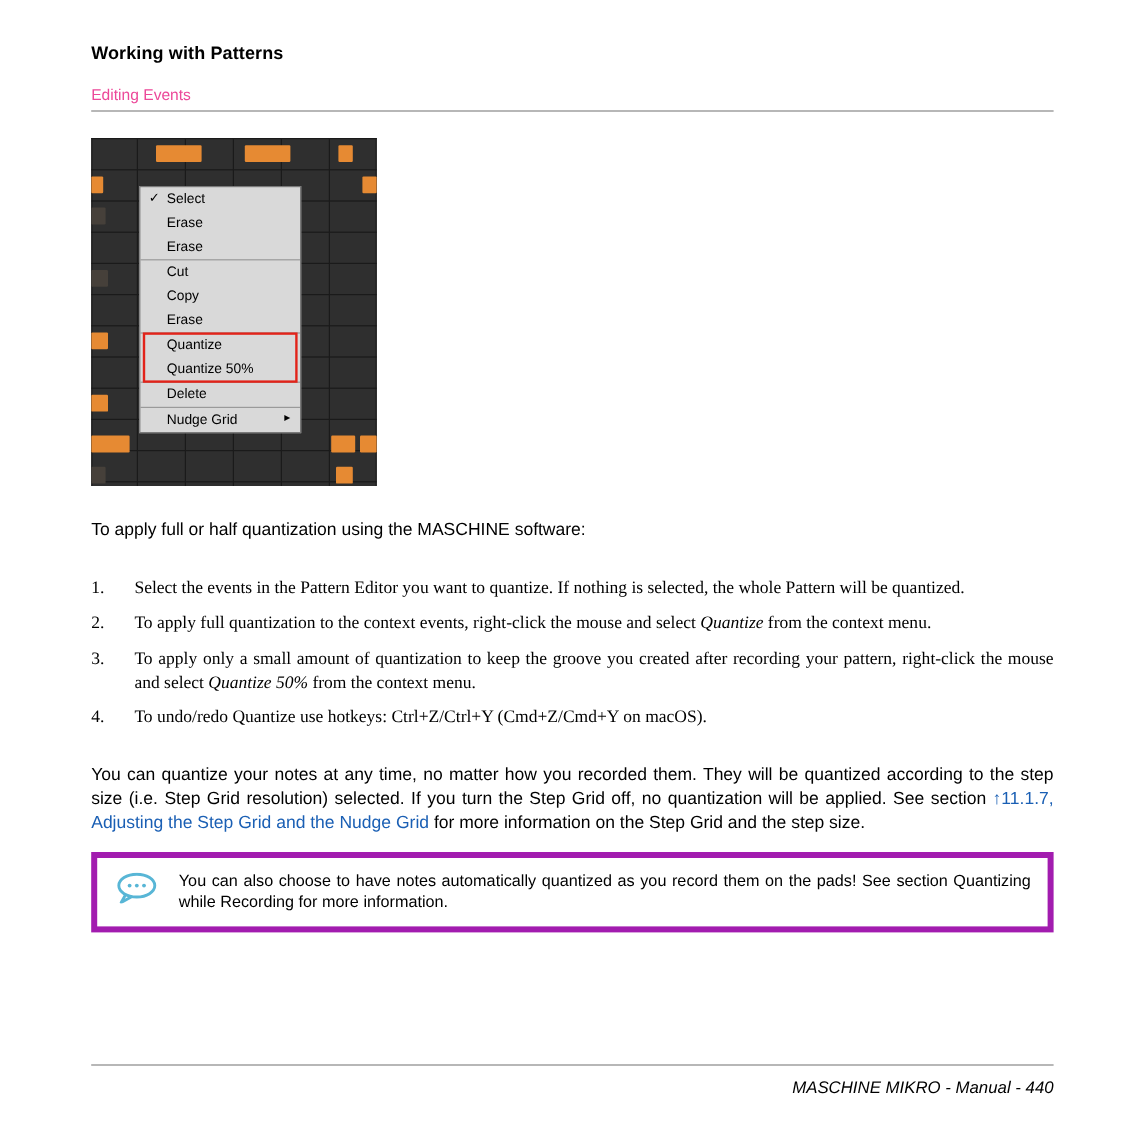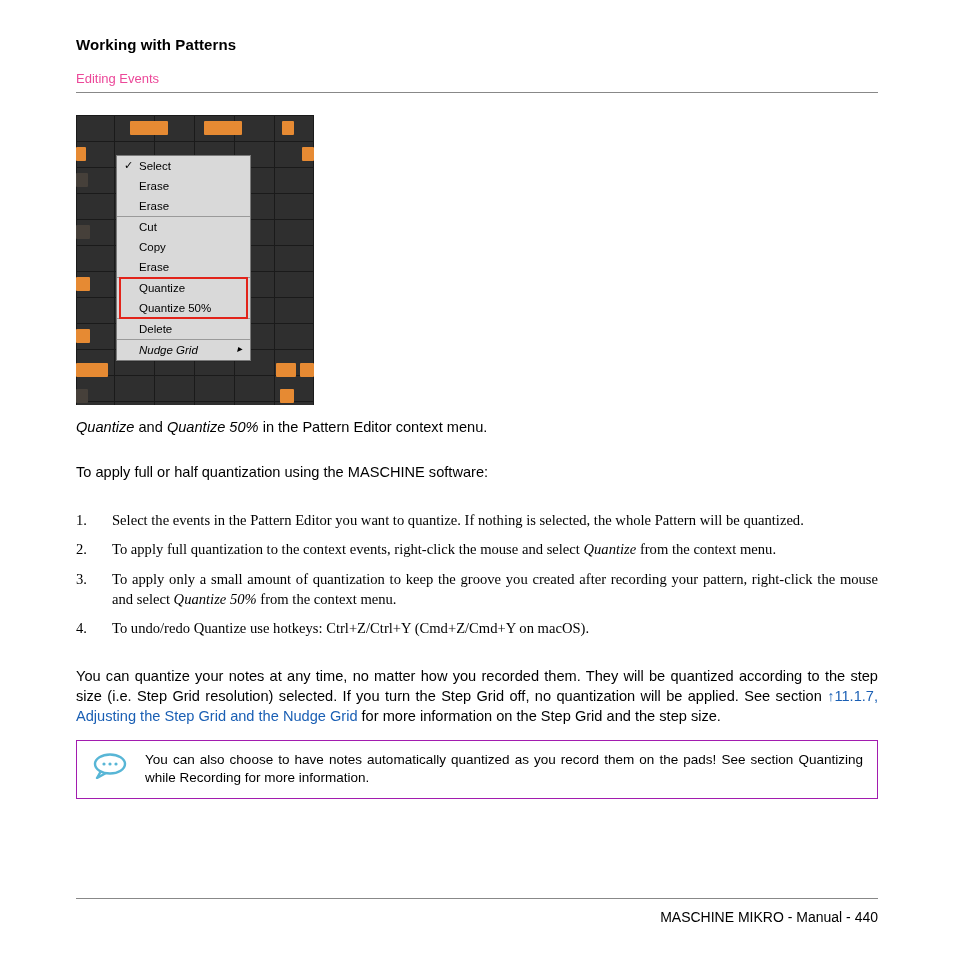--- a/index.html
+++ b/index.html
@@ -12,43 +12,43 @@
 
   .screenshot { width: 238px; height: 290px; background: #2f2f2f; position: relative; overflow: hidden; margin-bottom: 14px; padding-left: 23px; }
   .row-line { position: absolute; left: 0; right: 0; height: 1px; background: #1a1a1a; }
   .vline { position: absolute; top: 0; bottom: 0; width: 1px; background: #1a1a1a; }
   .blk { position: absolute; height: 14px; border-radius: 1px; }
   .o { background: #e68a33; }
   .d { background: #46403a; }
 
   .ctx-menu { position: absolute; top: 40px; left: 40px; width: 135px; background: #d9d9d9; border: 1px solid #7a7a7a; font-size: 11.5px; color: #000; box-shadow: 0 1px 0 rgba(0,0,0,0.1); }
   .ctx-sec { border-bottom: 1px solid #9a9a9a; }
-  .ctx-sec:last-child { border-bottom: none; font-style: italic; }
+  .ctx-sec:last-child { border-bottom: none; }
   .ctx-item { padding: 3px 10px 3px 22px; line-height: 14px; position: relative; cursor: default; }
   .ctx-item.sel::before { content: "✓"; position: absolute; left: 7px; top: 2px; font-size: 11px; }
   .ctx-item.sub::after { content: "▸"; position: absolute; right: 8px; top: 2px; font-size: 10px; }
   .highlight { position: absolute; border: 2px solid #e2231a; pointer-events: none; }
 
   .body-text { font-size: 14.6px; line-height: 1.35; text-align: justify; margin-top: 28px; }
   .caption { font-size: 14.6px; margin: 6px 0 12px 0; }
   .caption .i { font-style: italic; }
   .intro { margin-bottom: 10px; }
   ol.steps { list-style: none; counter-reset: step; margin-bottom: 20px; }
   ol.steps > li { counter-increment: step; position: relative; padding-left: 36px; margin-bottom: 10px; text-align: justify; font-family: Liberation Serif, serif; }
   ol.steps > li::before { content: counter(step) "."; position: absolute; left: 0; top: 0; }
   .i { font-style: italic; }
 
   .subhead { font-family: "Helvetica Neue Condensed", "Arial Narrow", Arial, sans-serif; font-stretch: condensed; font-weight: 700; font-size: 19px; letter-spacing: 0.2px; margin: 6px 0 8px 0; }
   .para { margin-bottom: 14px; }
   .link { color: #1a5fb4; cursor: pointer; }
 
-  .note { border: 1px solid #a21caf; padding: 10px 14px 10px 68px; position: relative; font-size: 13.5px; line-height: 1.35; text-align: justify; min-height: 48px; }
+  .note { border: 5px solid #a21caf; padding: 10px 14px 10px 68px; position: relative; font-size: 13.5px; line-height: 1.35; text-align: justify; min-height: 48px; }
   .note-icon { position: absolute; left: 16px; top: 12px; }
 
-  .footer { position: absolute; left: 76px; right: 76px; bottom: 29px; }
+  .footer { position: absolute; left: 76px; right: 76px; bottom: 40px; font-style: italic; }
   .footer-hr { border: 0; border-top: 1px solid #888; margin-bottom: 10px; }
   .footer-text { text-align: right; font-size: 14px; }
 </style>
 </head>
 <body>
 
 <div class="page">
 
   <div class="header">
     <div class="header-title">Working with Patterns</div>
@@ -112,23 +112,20 @@
       </div>
       <div class="ctx-sec">
         <div class="ctx-item">Delete</div>
       </div>
       <div class="ctx-sec">
         <div class="ctx-item sub">Nudge Grid</div>
       </div>
     </div>
   </div>
 
-  <p class="caption">
-    <span class="i">Quantize</span><span> and </span><span class="i">Quantize 50%</span><span> in the Pattern Editor context menu.</span>
-  </p>
 
   <p class="body-text intro">To apply full or half quantization using the MASCHINE software:</p>
 
   <ol class="steps body-text">
     <li><span>Select the events in the Pattern Editor you want to quantize. If nothing is selected, the whole Pattern will be quantized.</span></li>
     <li><span>To apply full quantization to the context events, right-click the mouse and select </span><span class="i">Quantize</span><span> from the context menu.</span></li>
     <li><span>To apply only a small amount of quantization to keep the groove you created after recording your pattern, right-click the mouse and select </span><span class="i">Quantize 50%</span><span> from the context menu.</span></li>
     <li><span>To undo/redo Quantize use hotkeys: Ctrl+Z/Ctrl+Y (Cmd+Z/Cmd+Y on macOS).</span></li>
   </ol>
 

